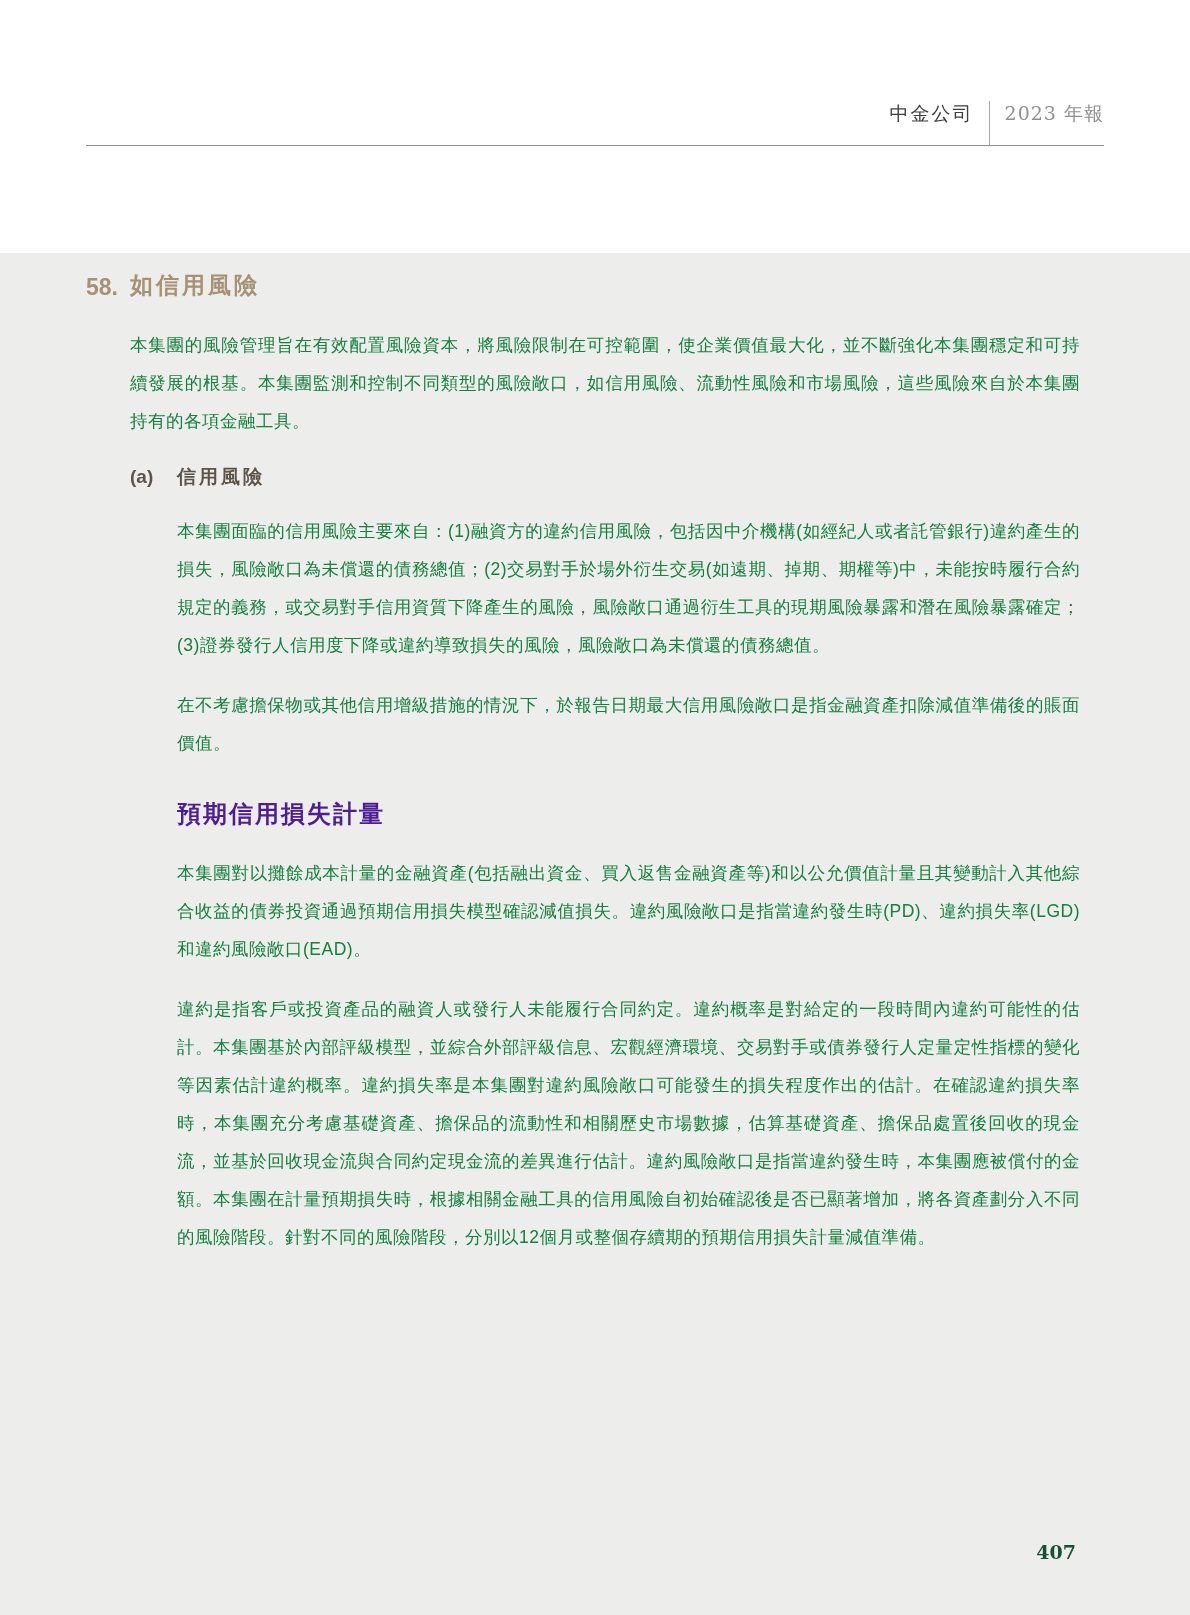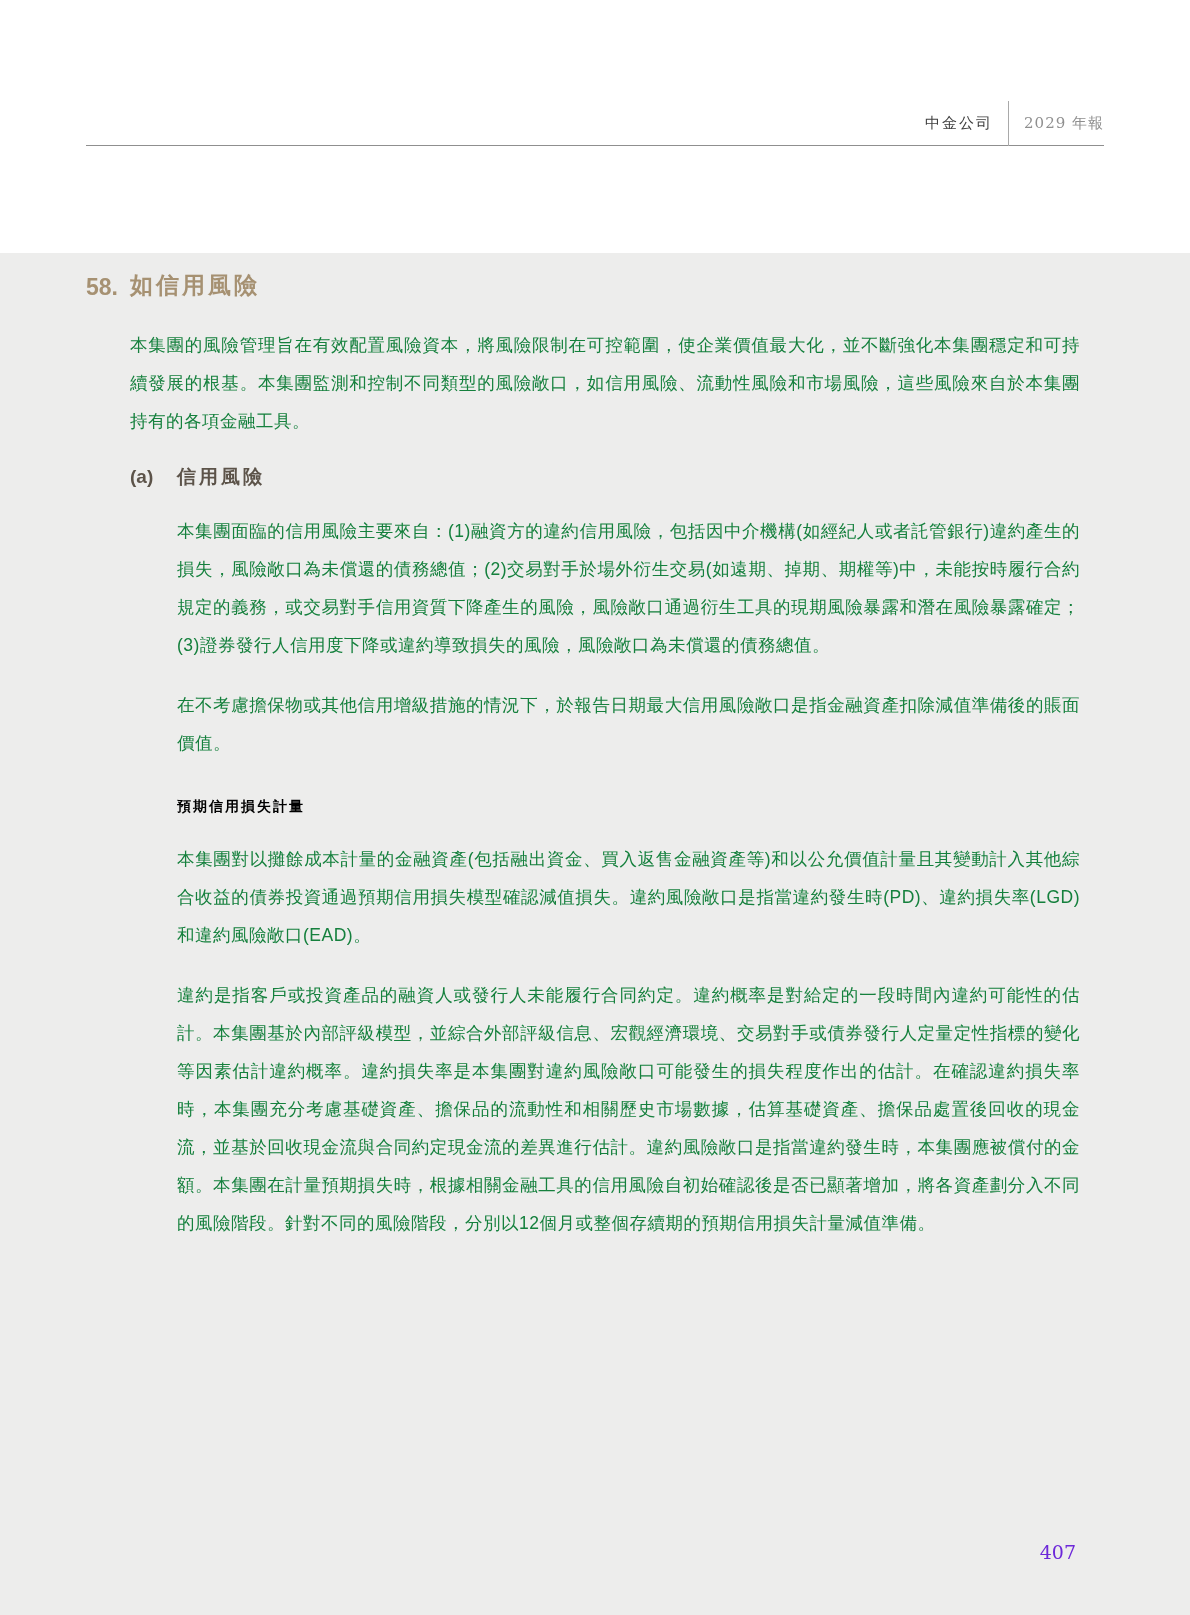--- a/index.html
+++ b/index.html
@@ -14,25 +14,24 @@
 
   
   .page-top {
     background: #ffffff;
     height: 253px;
     padding: 101px 86px 0 86px;
   }
   .header-row {
     height: 45px;
     display: flex;
-    align-items: center;
     justify-content: flex-end;
     border-bottom: 1px solid #8f8f8f;
     font-family: "DejaVu Serif", "Liberation Serif", serif;
-    font-size: 15px;
+    font-size: 19px;
   }
   .header-company { color: #3e3e3e; letter-spacing: 2px; }
   .header-divider {
     width: 1px;
     height: 45px;
     background: #a9a9a9;
     margin: 0 15px;
   }
   .header-report { color: #8f8f8f; letter-spacing: 1px; }
 
@@ -96,45 +95,46 @@
     font-size: 19px;
     font-weight: bold;
     color: #5c5349;
     letter-spacing: 3px;
   }
 
   .sub-body { padding-left: 47px; }
   .sub-body p.body-text { margin-bottom: 22px; }
 
   .ecl-heading {
-    font-size: 14px;
+    font-size: 24px;
     font-weight: bold;
-    color: #000000;
+    color: #4c1d95;
     letter-spacing: 2px;
     margin-top: 36px;
     margin-bottom: 24px;
   }
 
   .page-number {
     position: absolute;
     right: 114px;
     bottom: 52px;
     font-family: "DejaVu Serif", "Liberation Serif", serif;
     font-size: 19px;
-    color: #6d28d9;
+    color: #14532d;
+    font-weight: bold;
   }
 </style>
 </head>
 <body>
 
 <div class="page-top">
   <div class="header-row">
     <span class="header-company">中金公司</span>
     <span class="header-divider"></span>
-    <span class="header-report">2029 年報</span>
+    <span class="header-report">2023 年報</span>
   </div>
 </div>
 
 <div class="content">
 
   <div class="section-heading">
     <span class="section-number">58.</span>
     <span class="section-title">如信用風險</span>
   </div>
 

